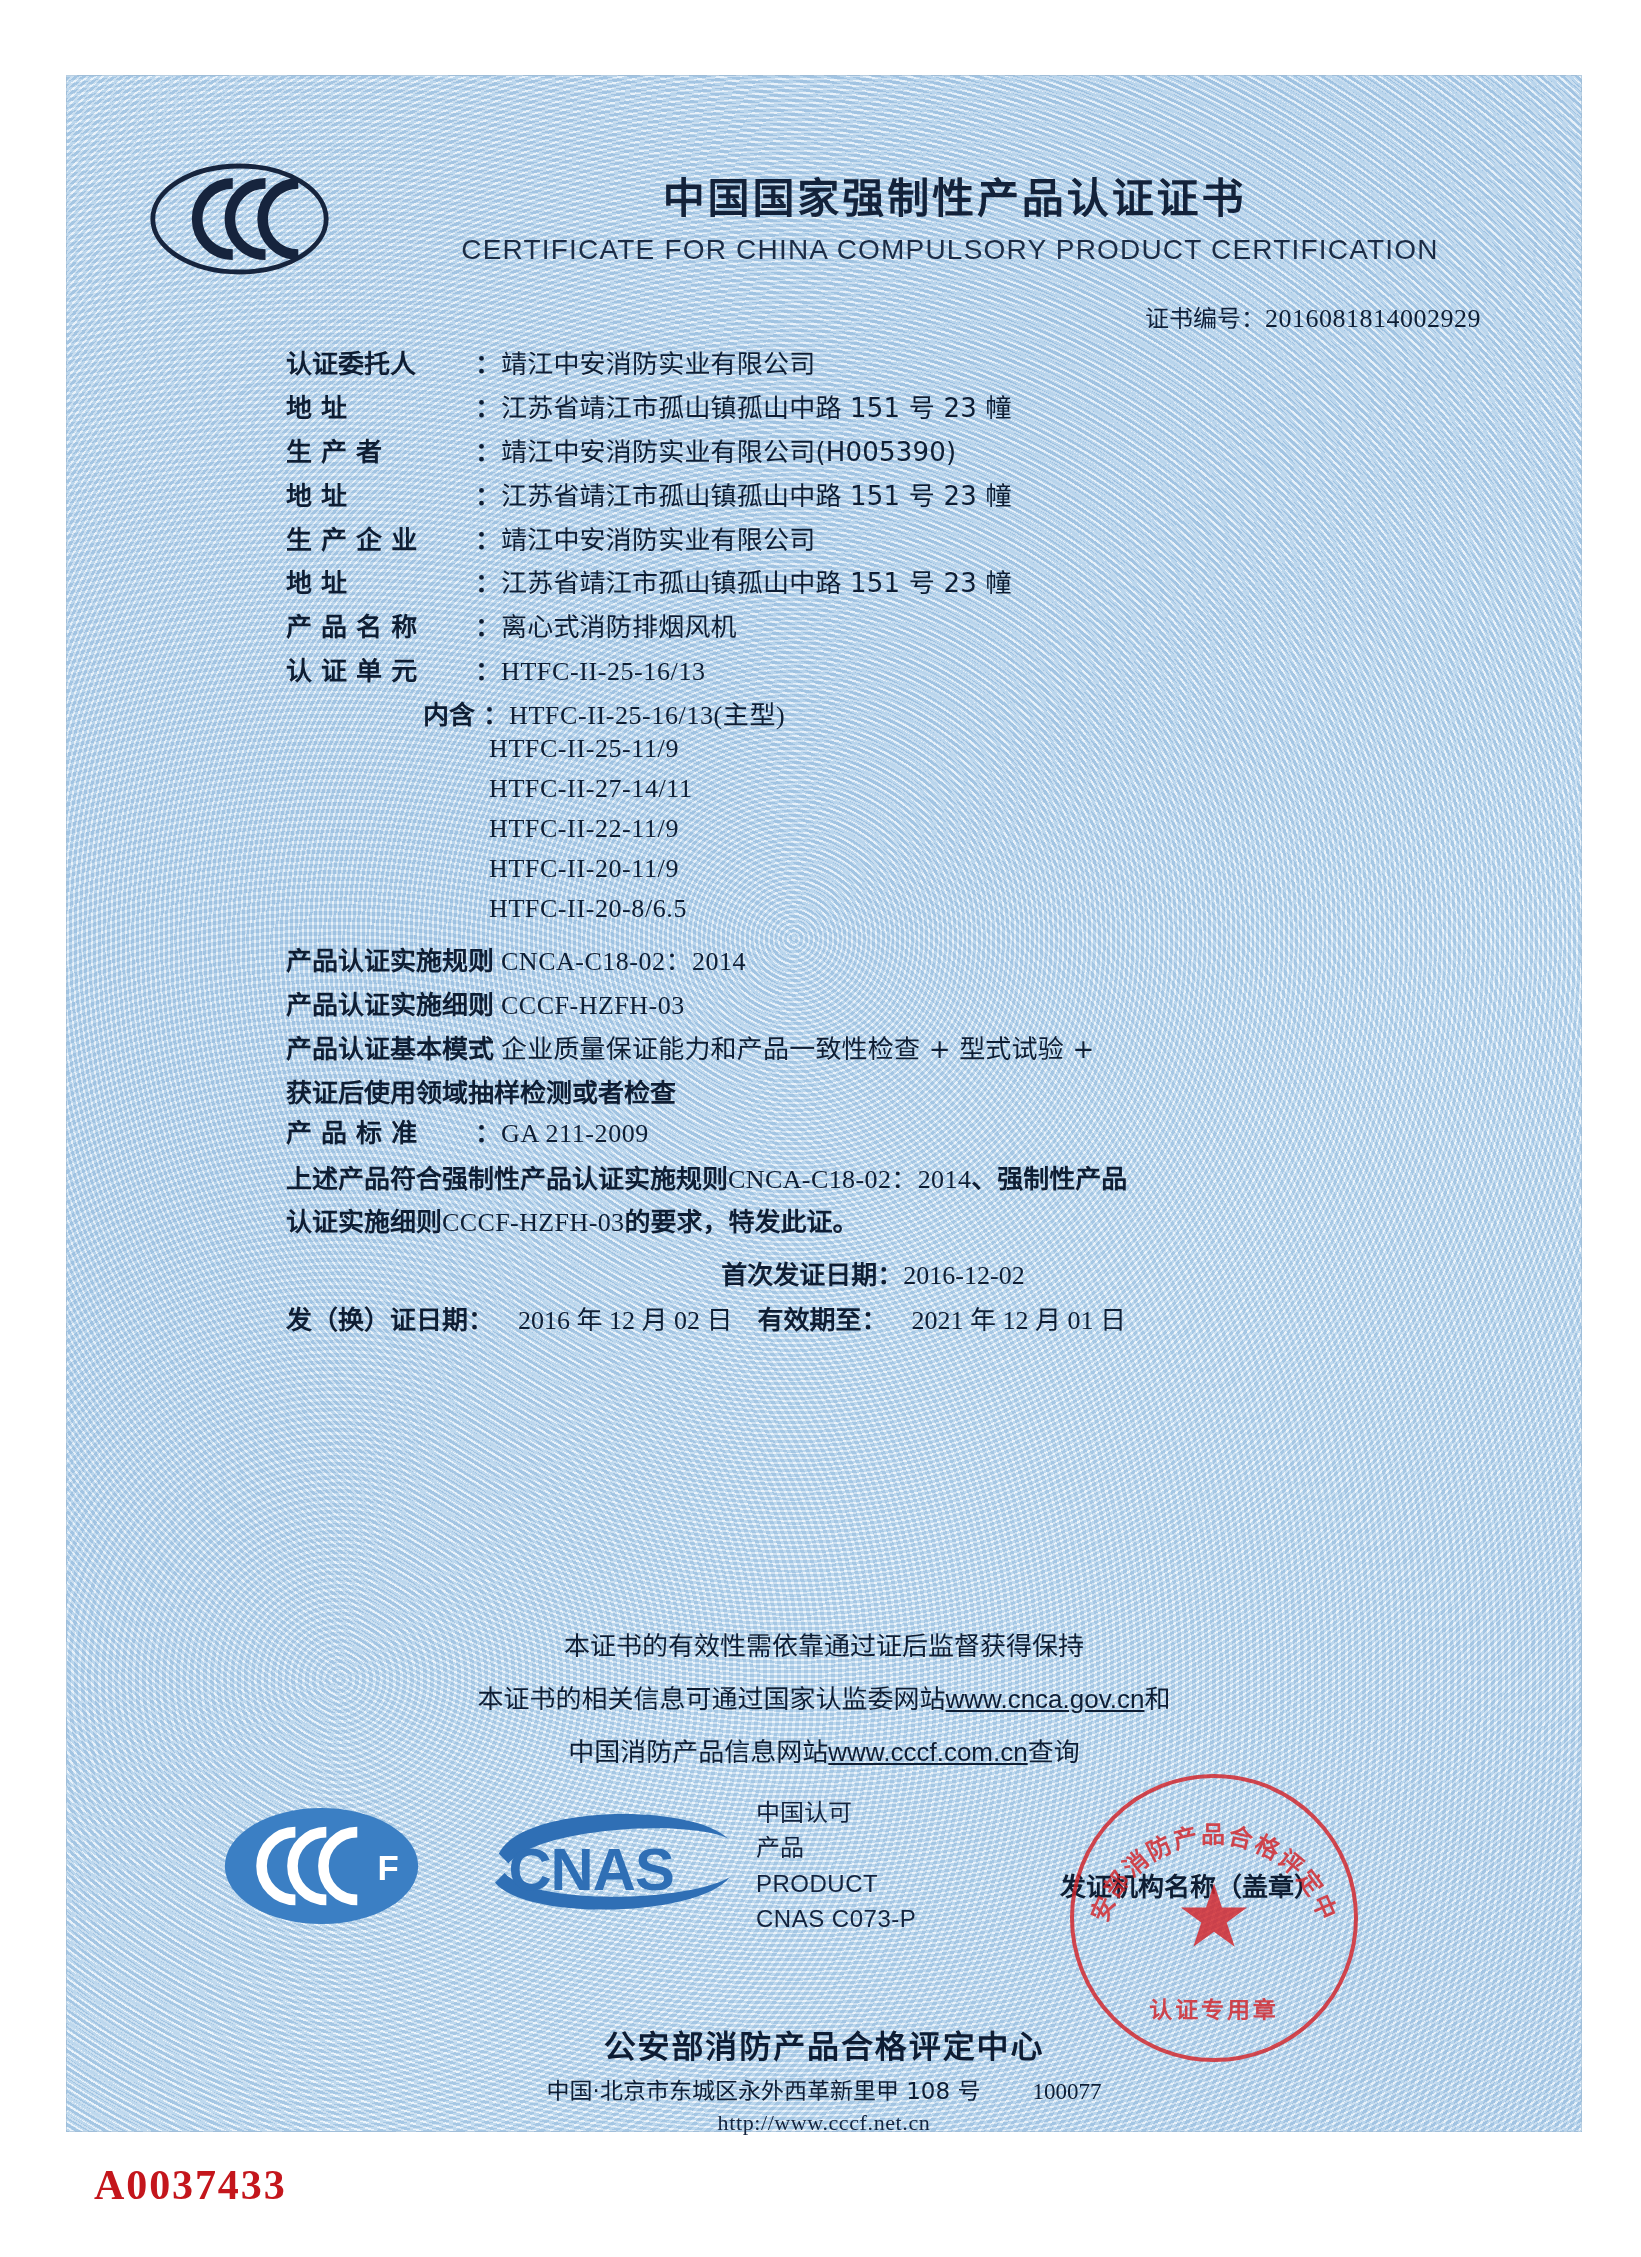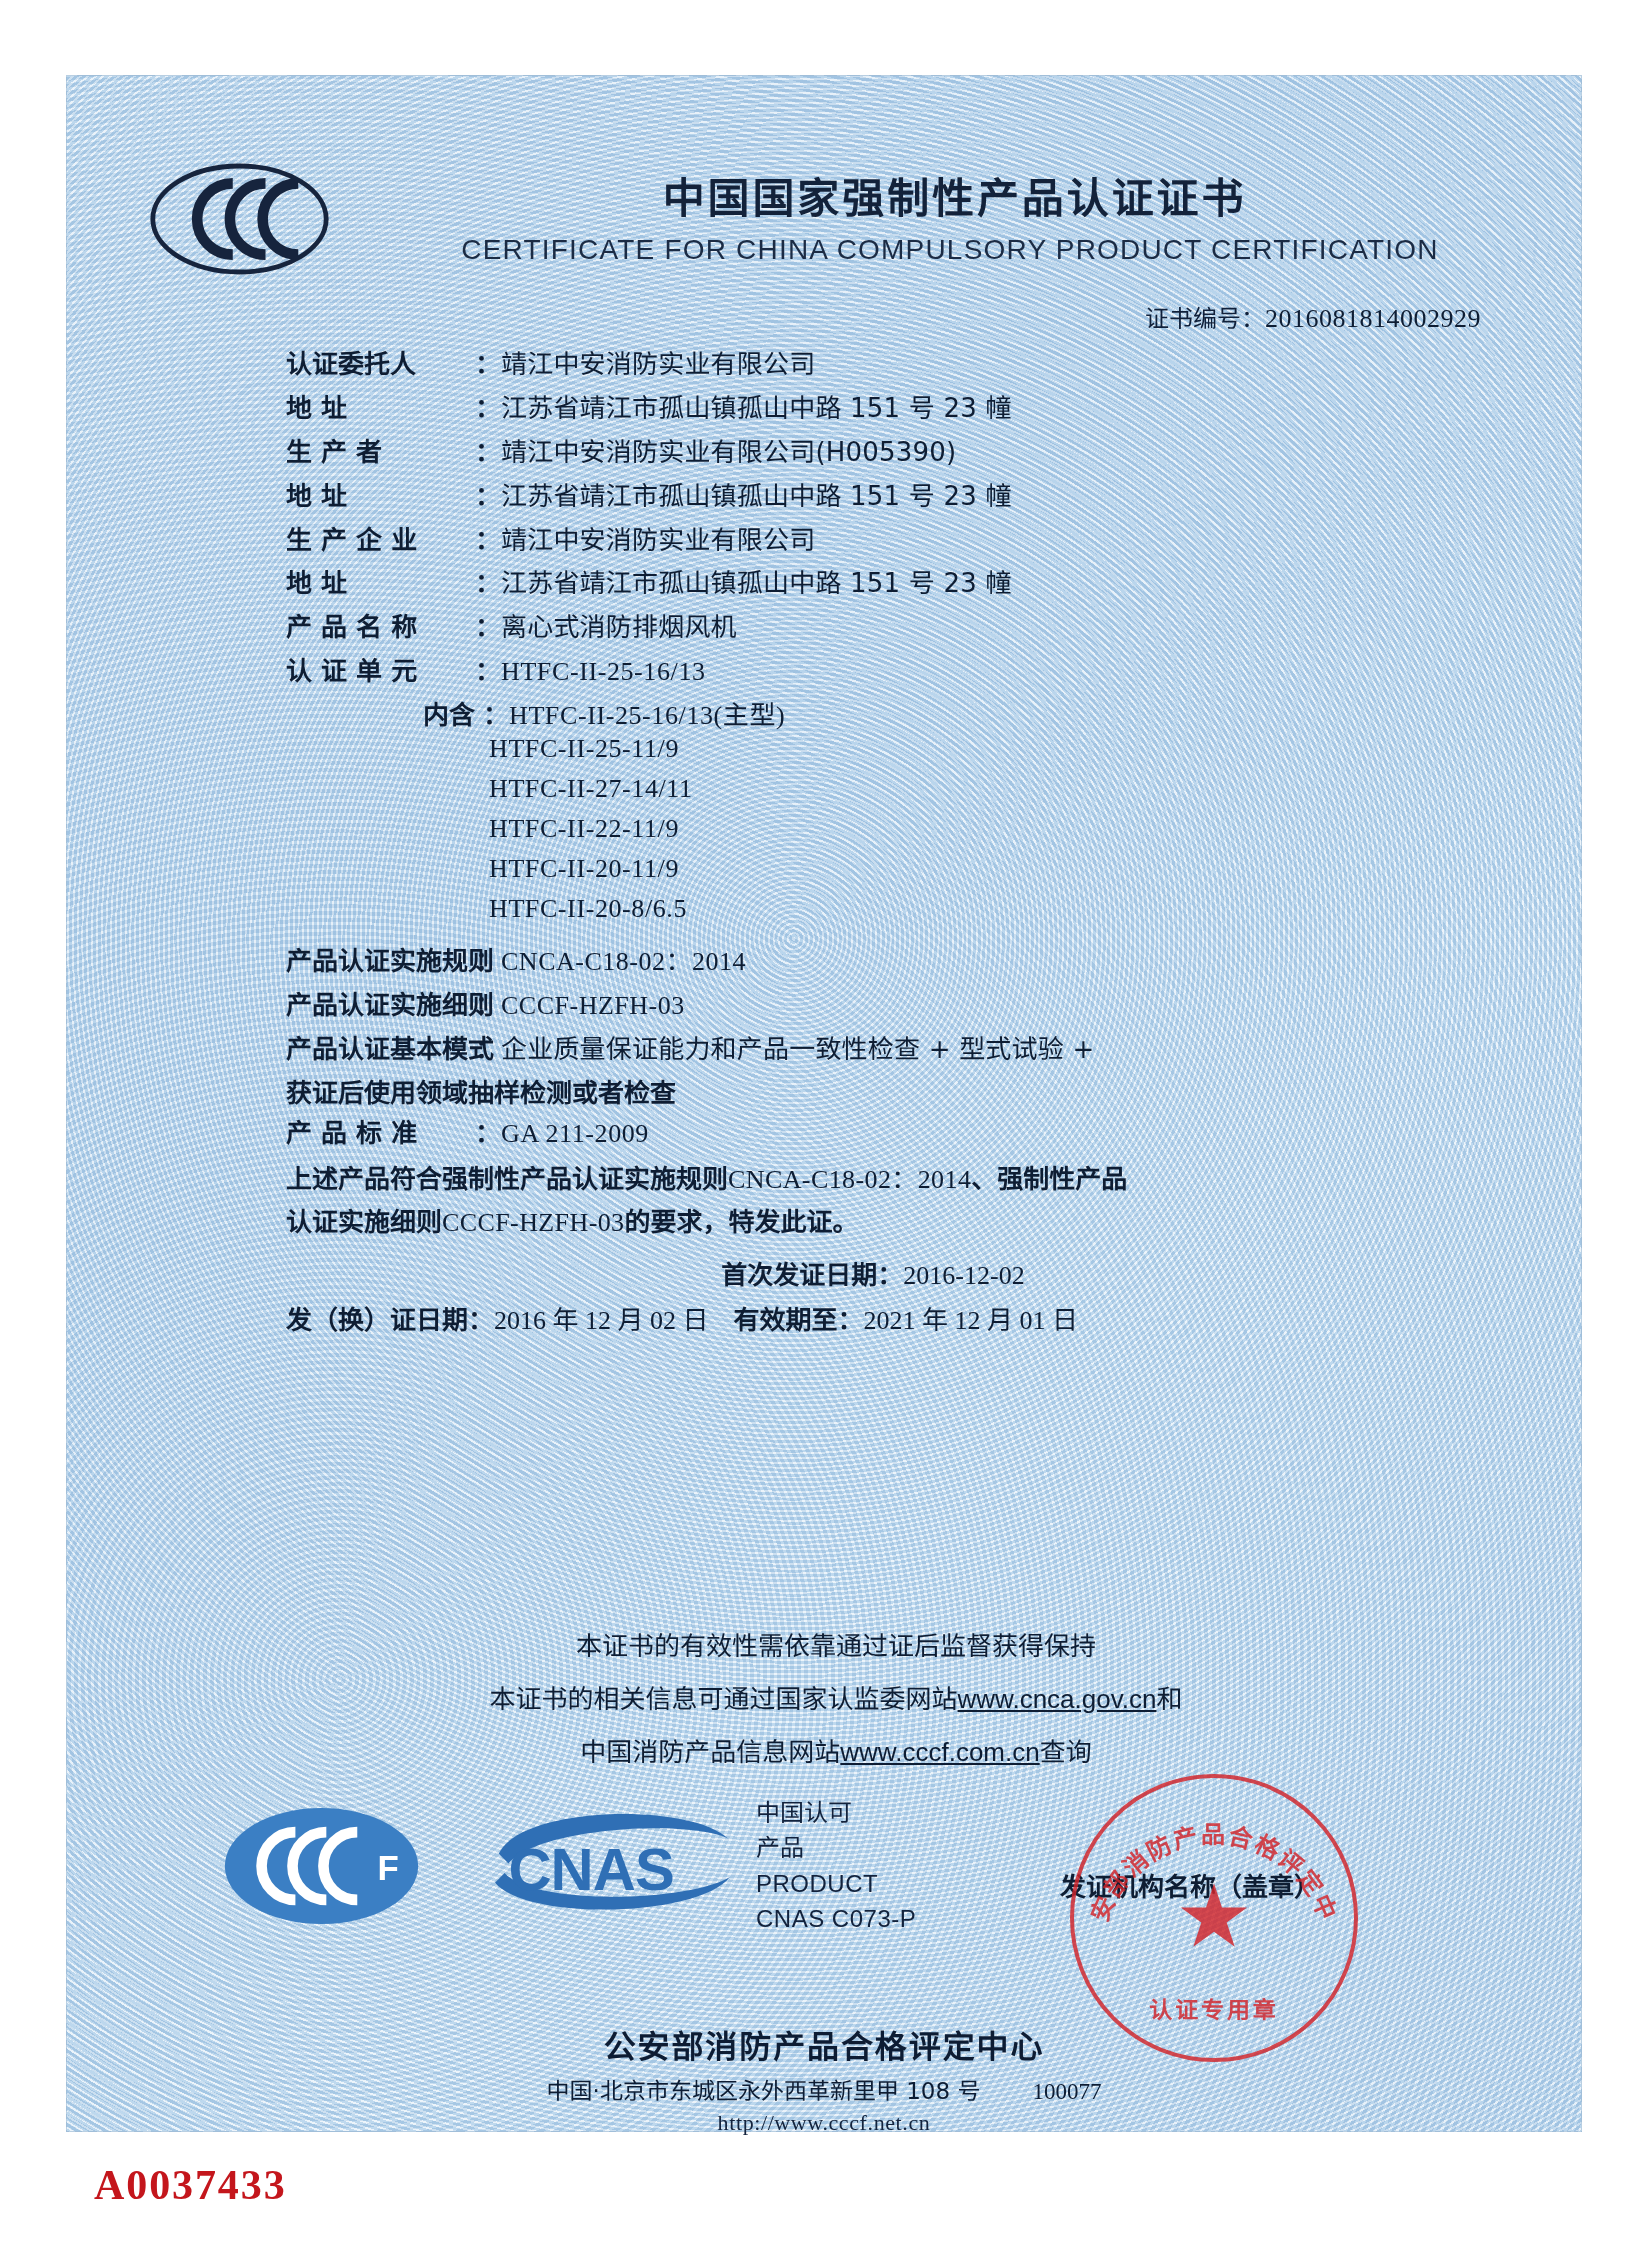--- a/index.html
+++ b/index.html
@@ -202,27 +202,28 @@
   .issue-row {
     margin-top: 7.7px;
     font-size: 26px;
     font-weight: bold;
     color: #0e1d33;
     font-family: "DejaVu Sans", "Liberation Sans", sans-serif;
   }
   .issue-row .thin {
     font-weight: normal;
     font-family: "Liberation Serif", serif;
+    margin-left: 24px;
   }
   .issue-row .gap { display: inline-block; width: 25px; }
 
   
   .notes {
     position: absolute;
-    left: 12px;
+    left: 0;
     top: 1545px;
     width: 100%;
     text-align: center;
     color: #0e1d33;
     font-family: "DejaVu Sans", "Liberation Sans", sans-serif;
     font-size: 26px;
     line-height: 53px;
   }
   .notes a {
     color: #0e1d33;

